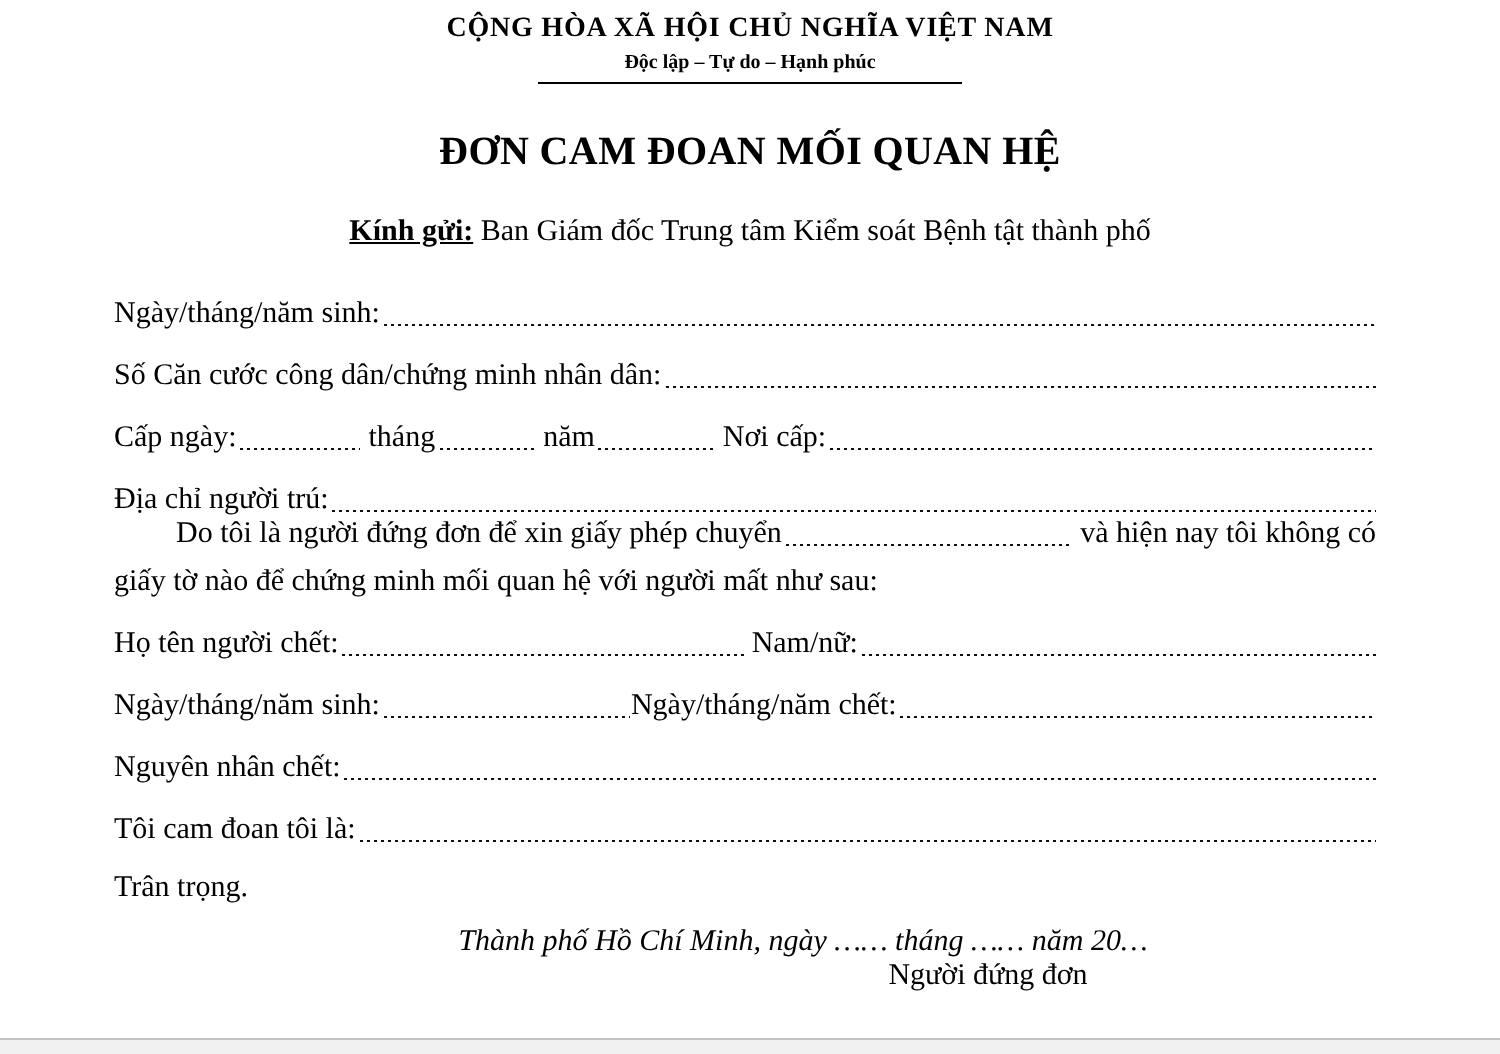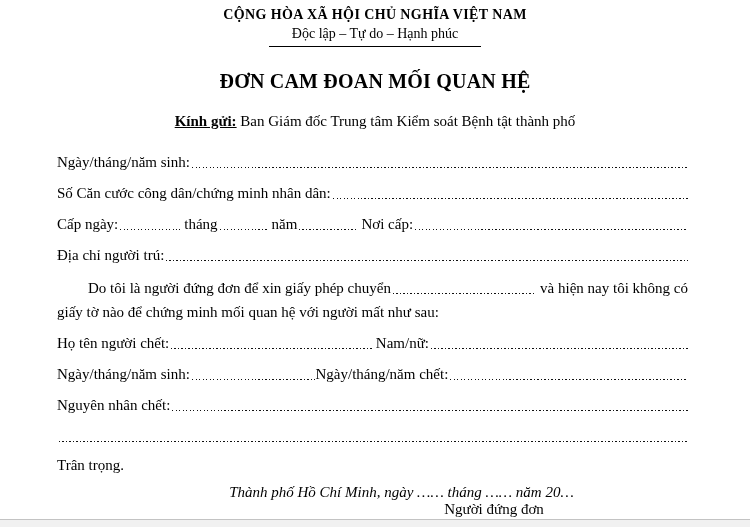--- a/index.html
+++ b/index.html
@@ -4,41 +4,41 @@
 <style>
   * { margin:0; padding:0; box-sizing:border-box; }
   html,body { width:750px; height:527px; overflow:hidden; }
   body { background:#e9e9e9; }
   .page {
     position:relative; width:750px; height:527px; background:#ffffff;
     font-family:"Liberation Serif","DejaVu Serif",serif; color:#000;
   }
   .header { text-align:center; padding-top:7px; }
   .country { font-size:14px; font-weight:bold; letter-spacing:.4px; }
-  .motto   { font-size:14px; font-weight:normal; margin-top:3px; }
+  .motto   { font-size:10px; font-weight:bold; margin-top:3px; }
   .rule    { width:212px; border:0; border-top:1.4px solid #000; margin:4px auto 0; }
   .doc-title { font-size:20px; font-weight:bold; margin-top:23px; letter-spacing:.2px; }
   .salutation { font-size:15px; margin-top:20px; }
   .salutation .kg { font-weight:bold; text-decoration:underline; }
 
   .content { margin:24px 62px 0 57px; font-size:15px; line-height:1; }
   .row { display:flex; align-items:flex-end; margin-top:15px; height:16px; }
   .lbl { white-space:nowrap; flex:0 0 auto; }
   .dots {
     flex:1 1 auto; height:1.5px; margin:0 0 2px 2px; min-width:16px;
     background-image:repeating-linear-gradient(90deg,#111 0,#111 1.3px,transparent 1.3px,transparent 3.5px);
   }
   .dots.w60 { flex:0 0 60px; }
   .dots.w48 { flex:0 0 48px; }
   .dots.w58 { flex:0 0 58px; }
   .dots.f78 { flex:0.78 1 0; }
   .dots.f52 { flex:0.52 1 0; }
   .mid { margin-left:4px; }
 
-  .para { margin-top:17px; }
+  .para { margin-top:1px; }
   .para-line1 { display:flex; align-items:flex-end; height:16px; }
   .indent { flex:0 0 31px; }
   .para-line2 { margin-top:8px; height:16px; line-height:16px; }
 
   .regards { margin-top:14px; height:16px; }
 
   .date-line {
     margin-top:11px; text-align:center; padding-left:58px;
     font-style:italic; font-size:15px; height:17px;
   }
@@ -117,20 +117,21 @@
       <span class="lbl">Ngày/tháng/năm chết:</span>
       <span class="dots"></span>
     </div>
 
     <div class="row">
       <span class="lbl">Nguyên nhân chết:</span>
       <span class="dots"></span>
     </div>
 
     <div class="row">
+      <span class="lbl">Tôi cam đoan tôi là:</span>
       <span class="dots"></span>
     </div>
 
     <div class="regards">Trân trọng.</div>
 
     <div class="date-line">Thành phố Hồ Chí Minh, ngày …… tháng …… năm 20…</div>
 
     <div class="sig-block">
       <div class="sig-role">Người đứng đơn</div>
 

